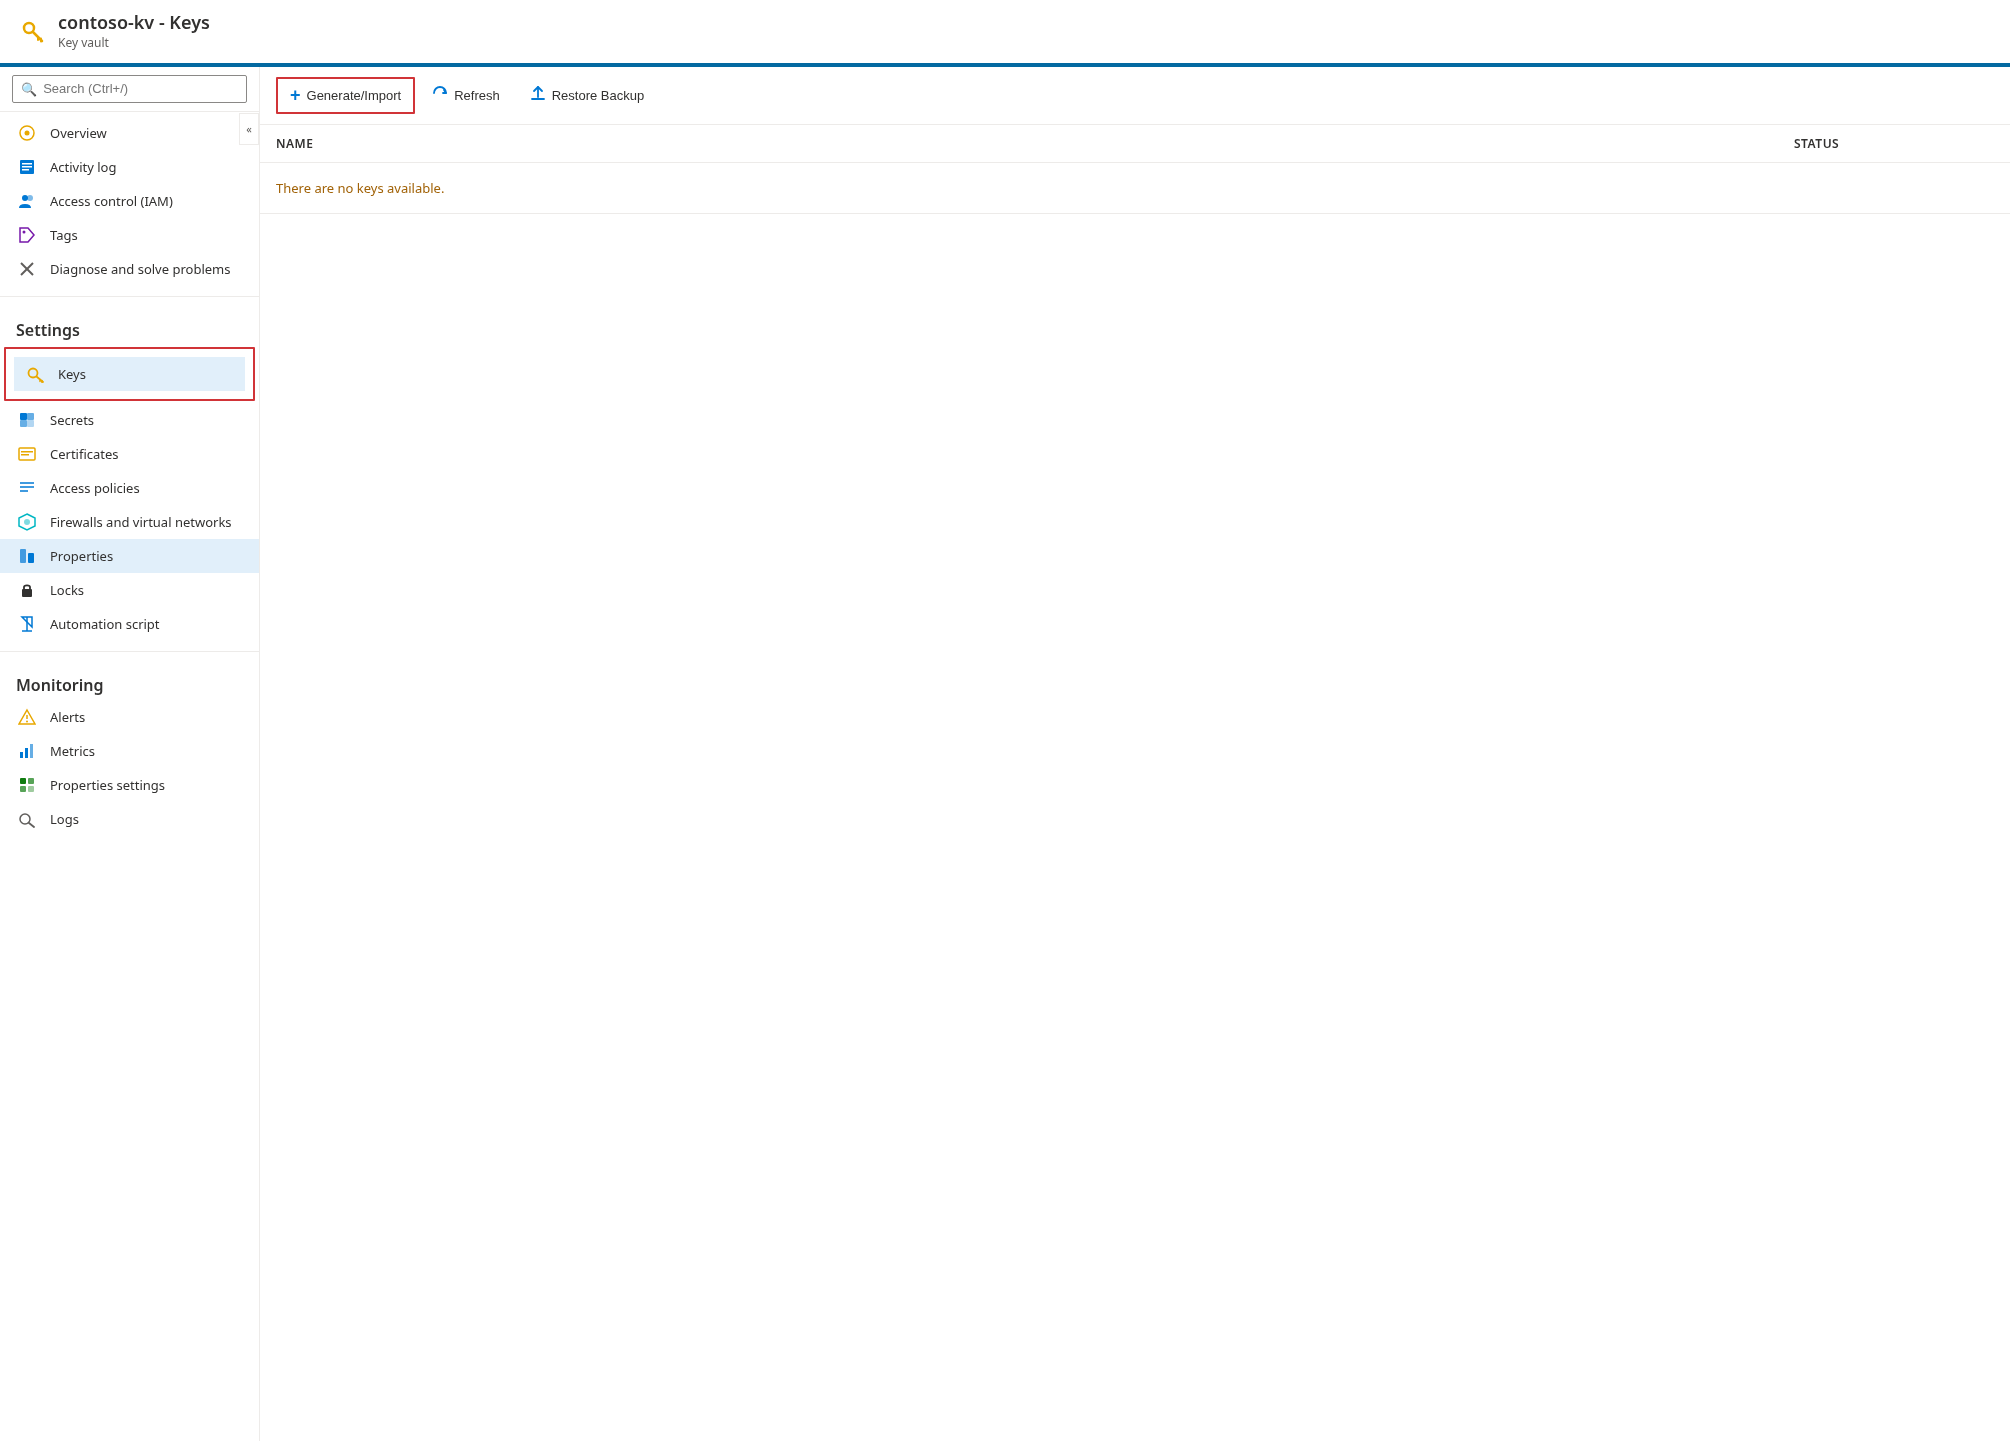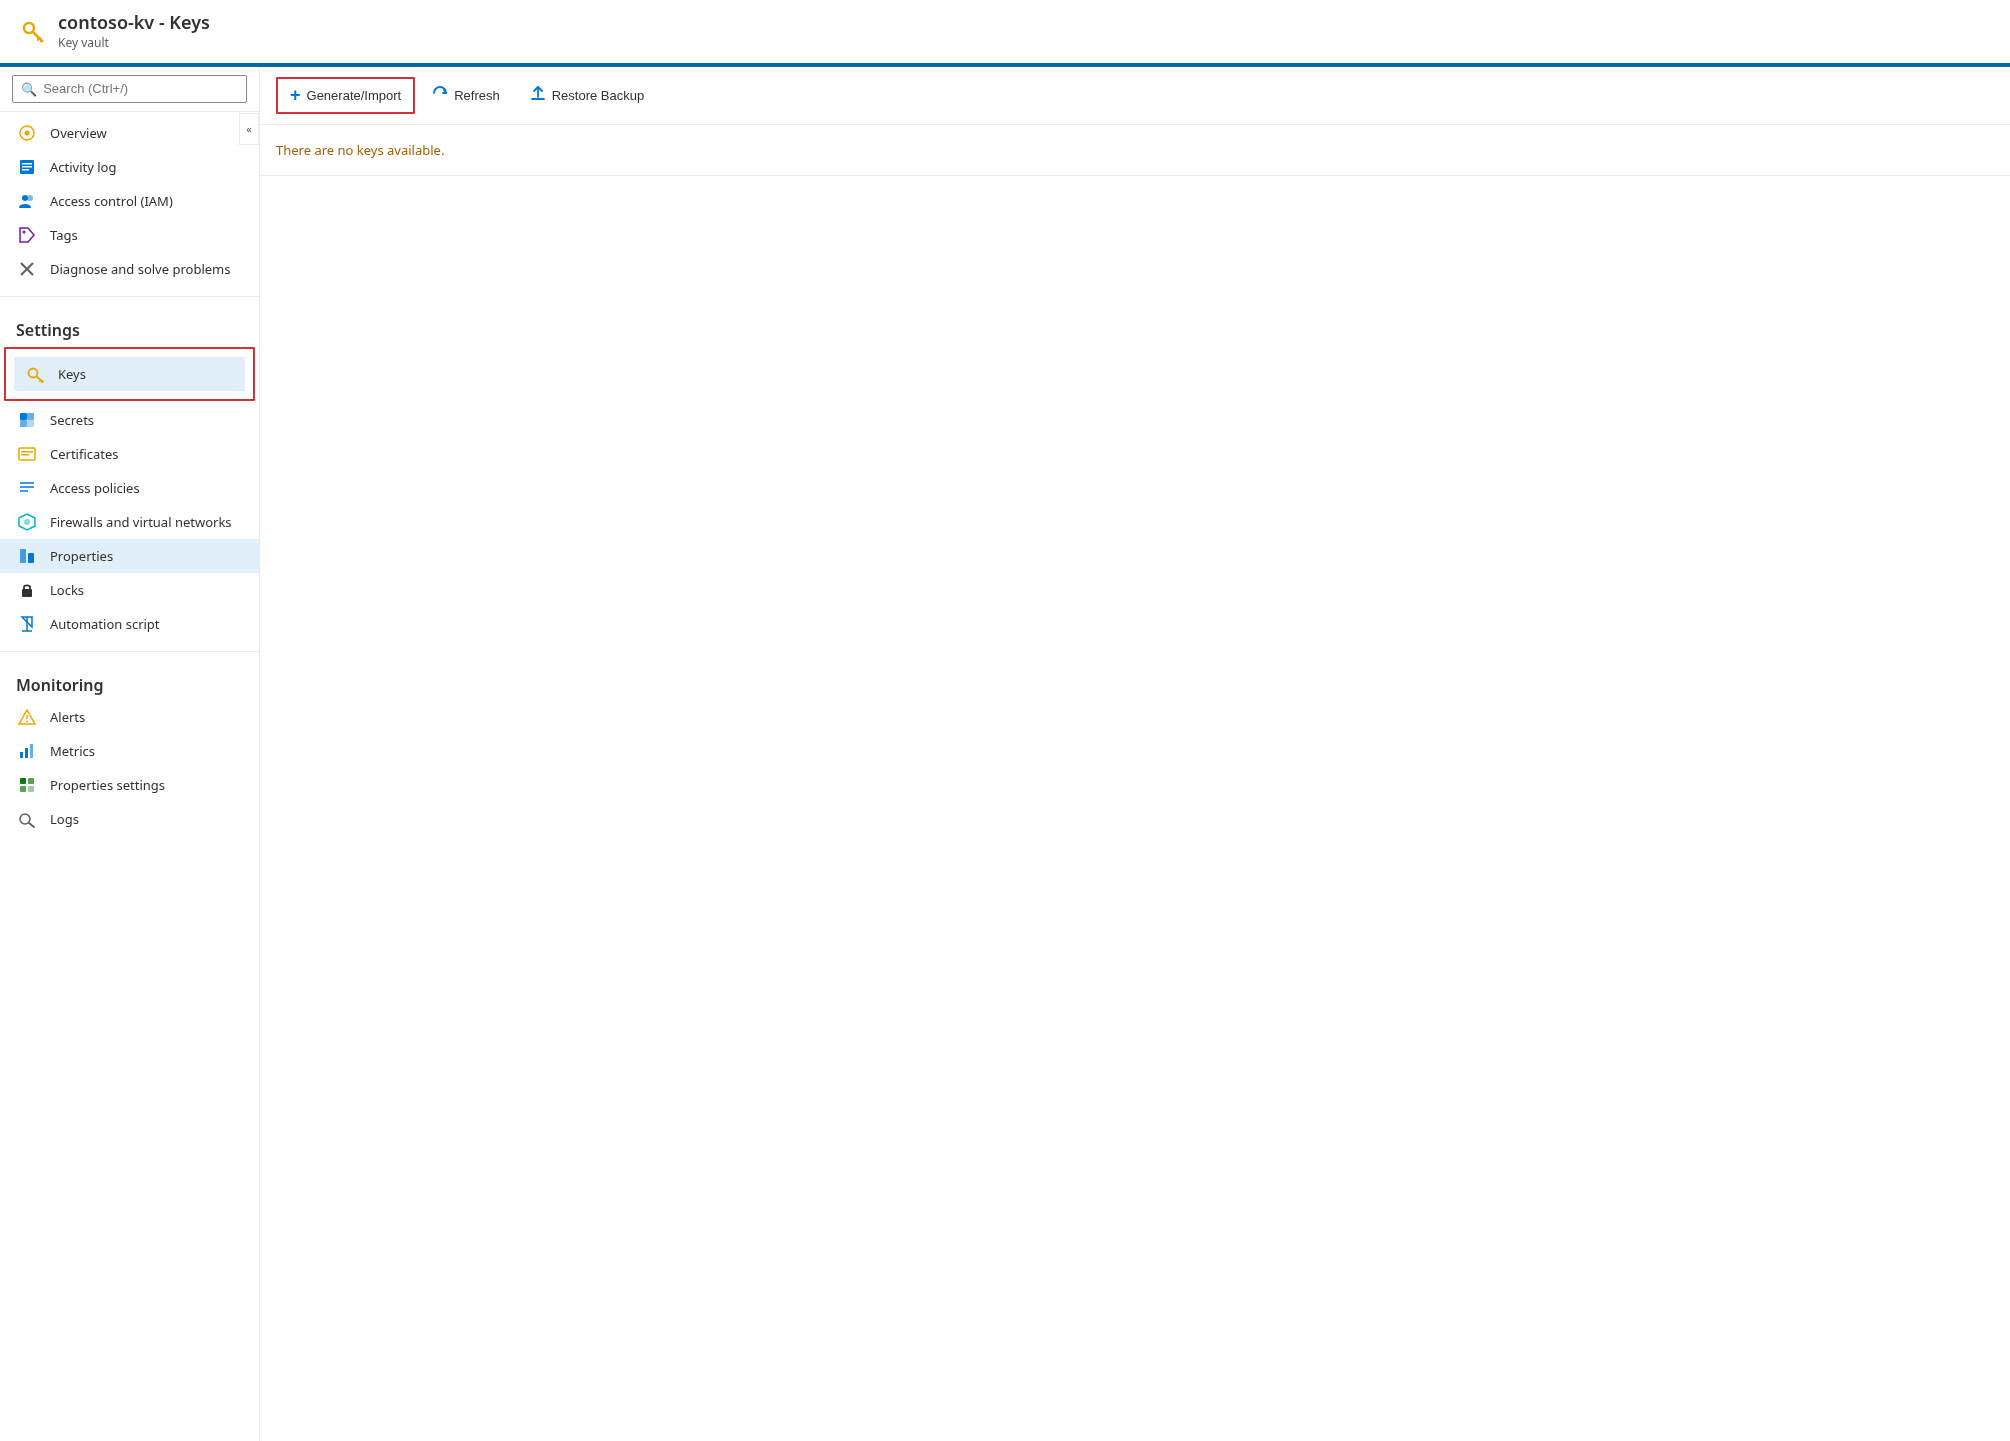--- a/index.html
+++ b/index.html
@@ -304,16 +304,20 @@
               <line x1="8" y1="12" x2="8" y2="2" stroke="#0078d4" stroke-width="1.8" stroke-linecap="round"></line>
               <polyline points="4,6 8,2 12,6" fill="none" stroke="#0078d4" stroke-width="1.8" stroke-linecap="round" stroke-linejoin="round"></polyline>
               <line x1="2" y1="14" x2="14" y2="14" stroke="#0078d4" stroke-width="1.8" stroke-linecap="round"></line>
             </svg>
         </span>
         <span>Restore Backup</span>
       </button>
     </div>
 
     <div class="table-area">
+      <div class="table-header">
+        <div class="col-name">NAME</div>
+        <div class="col-status">STATUS</div>
+      </div>
       <div class="table-empty">There are no keys available.</div>
     </div>
   </div>
 </div>
 
 </body></html>

